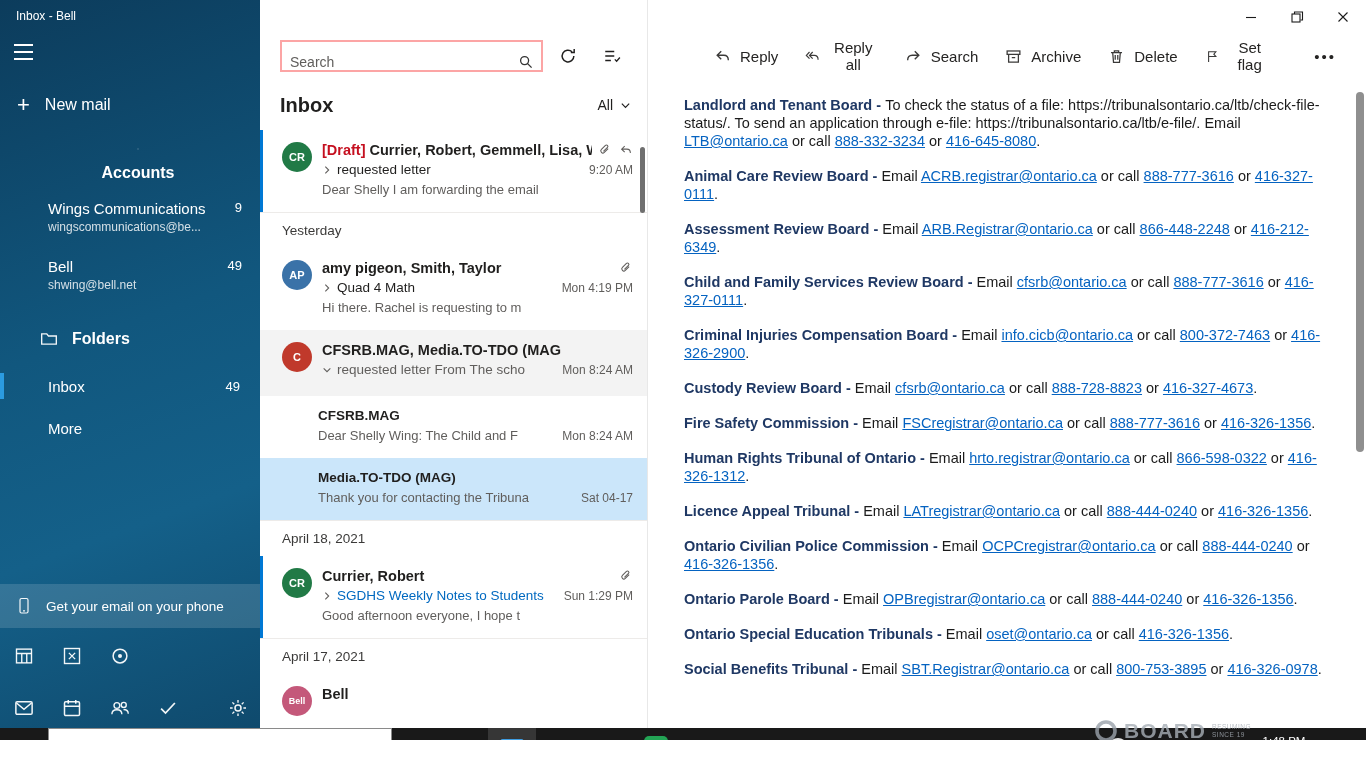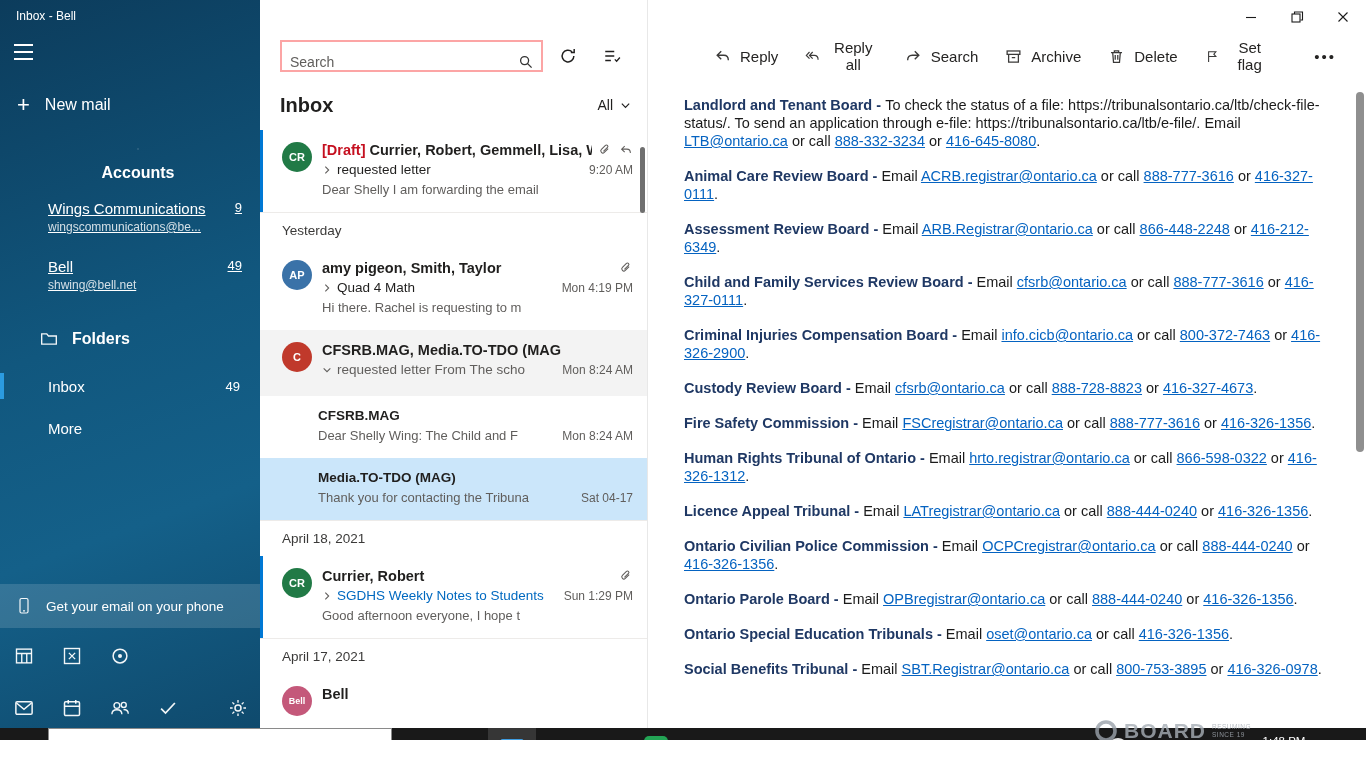--- a/index.html
+++ b/index.html
@@ -18,21 +18,21 @@
   .sidebar { position:absolute; left:0; top:0; width:260px; height:728px;
              background:linear-gradient(160deg,#0c3c5c 0%,#11577e 45%,#146089 70%,#0f4a6d 100%);
              color:#fff; }
   .hamburger { position:absolute; left:14px; top:44px; width:26px; height:20px; }
   .hamburger span { display:block; width:19px; height:2px; background:#fff; margin:0 0 5px 0; }
   .srow { position:absolute; left:0; right:0; display:flex; align-items:center; }
   .new-mail { top:88px; height:34px; padding-left:17px; gap:15px; font-size:16px; }
   .plus-glyph { font-size:22px; font-weight:300; line-height:20px; }
   .sect { height:34px; padding-left:16px; gap:14px; font-size:16px; font-weight:700; }
   .sect-accounts { top:148px;flex-direction:column; } .sect-folders { top:322px;padding-left:40px; }
-  .acct { position:absolute; left:0; right:0; padding:0 18px 0 48px;text-decoration:underline; }
+  .acct { position:absolute; left:0; right:0; padding:0 18px 0 48px; }
   .acct-line { display:flex; font-size:15px; }
   .acct-line .cnt { margin-left:auto; font-size:13px; }
   .acct-email { font-size:12px; color:rgba(255,255,255,.82); margin-top:3px;
                 white-space:nowrap; overflow:hidden; }
   .acct0 { top:200px; } .acct1 { top:258px; }
   .folder { position:absolute; left:0; right:0; height:32px; padding:0 20px 0 48px;
             display:flex; align-items:center; font-size:15px; }
   .folder .cnt { margin-left:auto; font-size:13px; }
   .folder-inbox { top:370px; } .folder-more { top:412px; }
   .sel-bar { position:absolute; left:0; top:3px; bottom:3px; width:4px; background:#2b9be0; }

